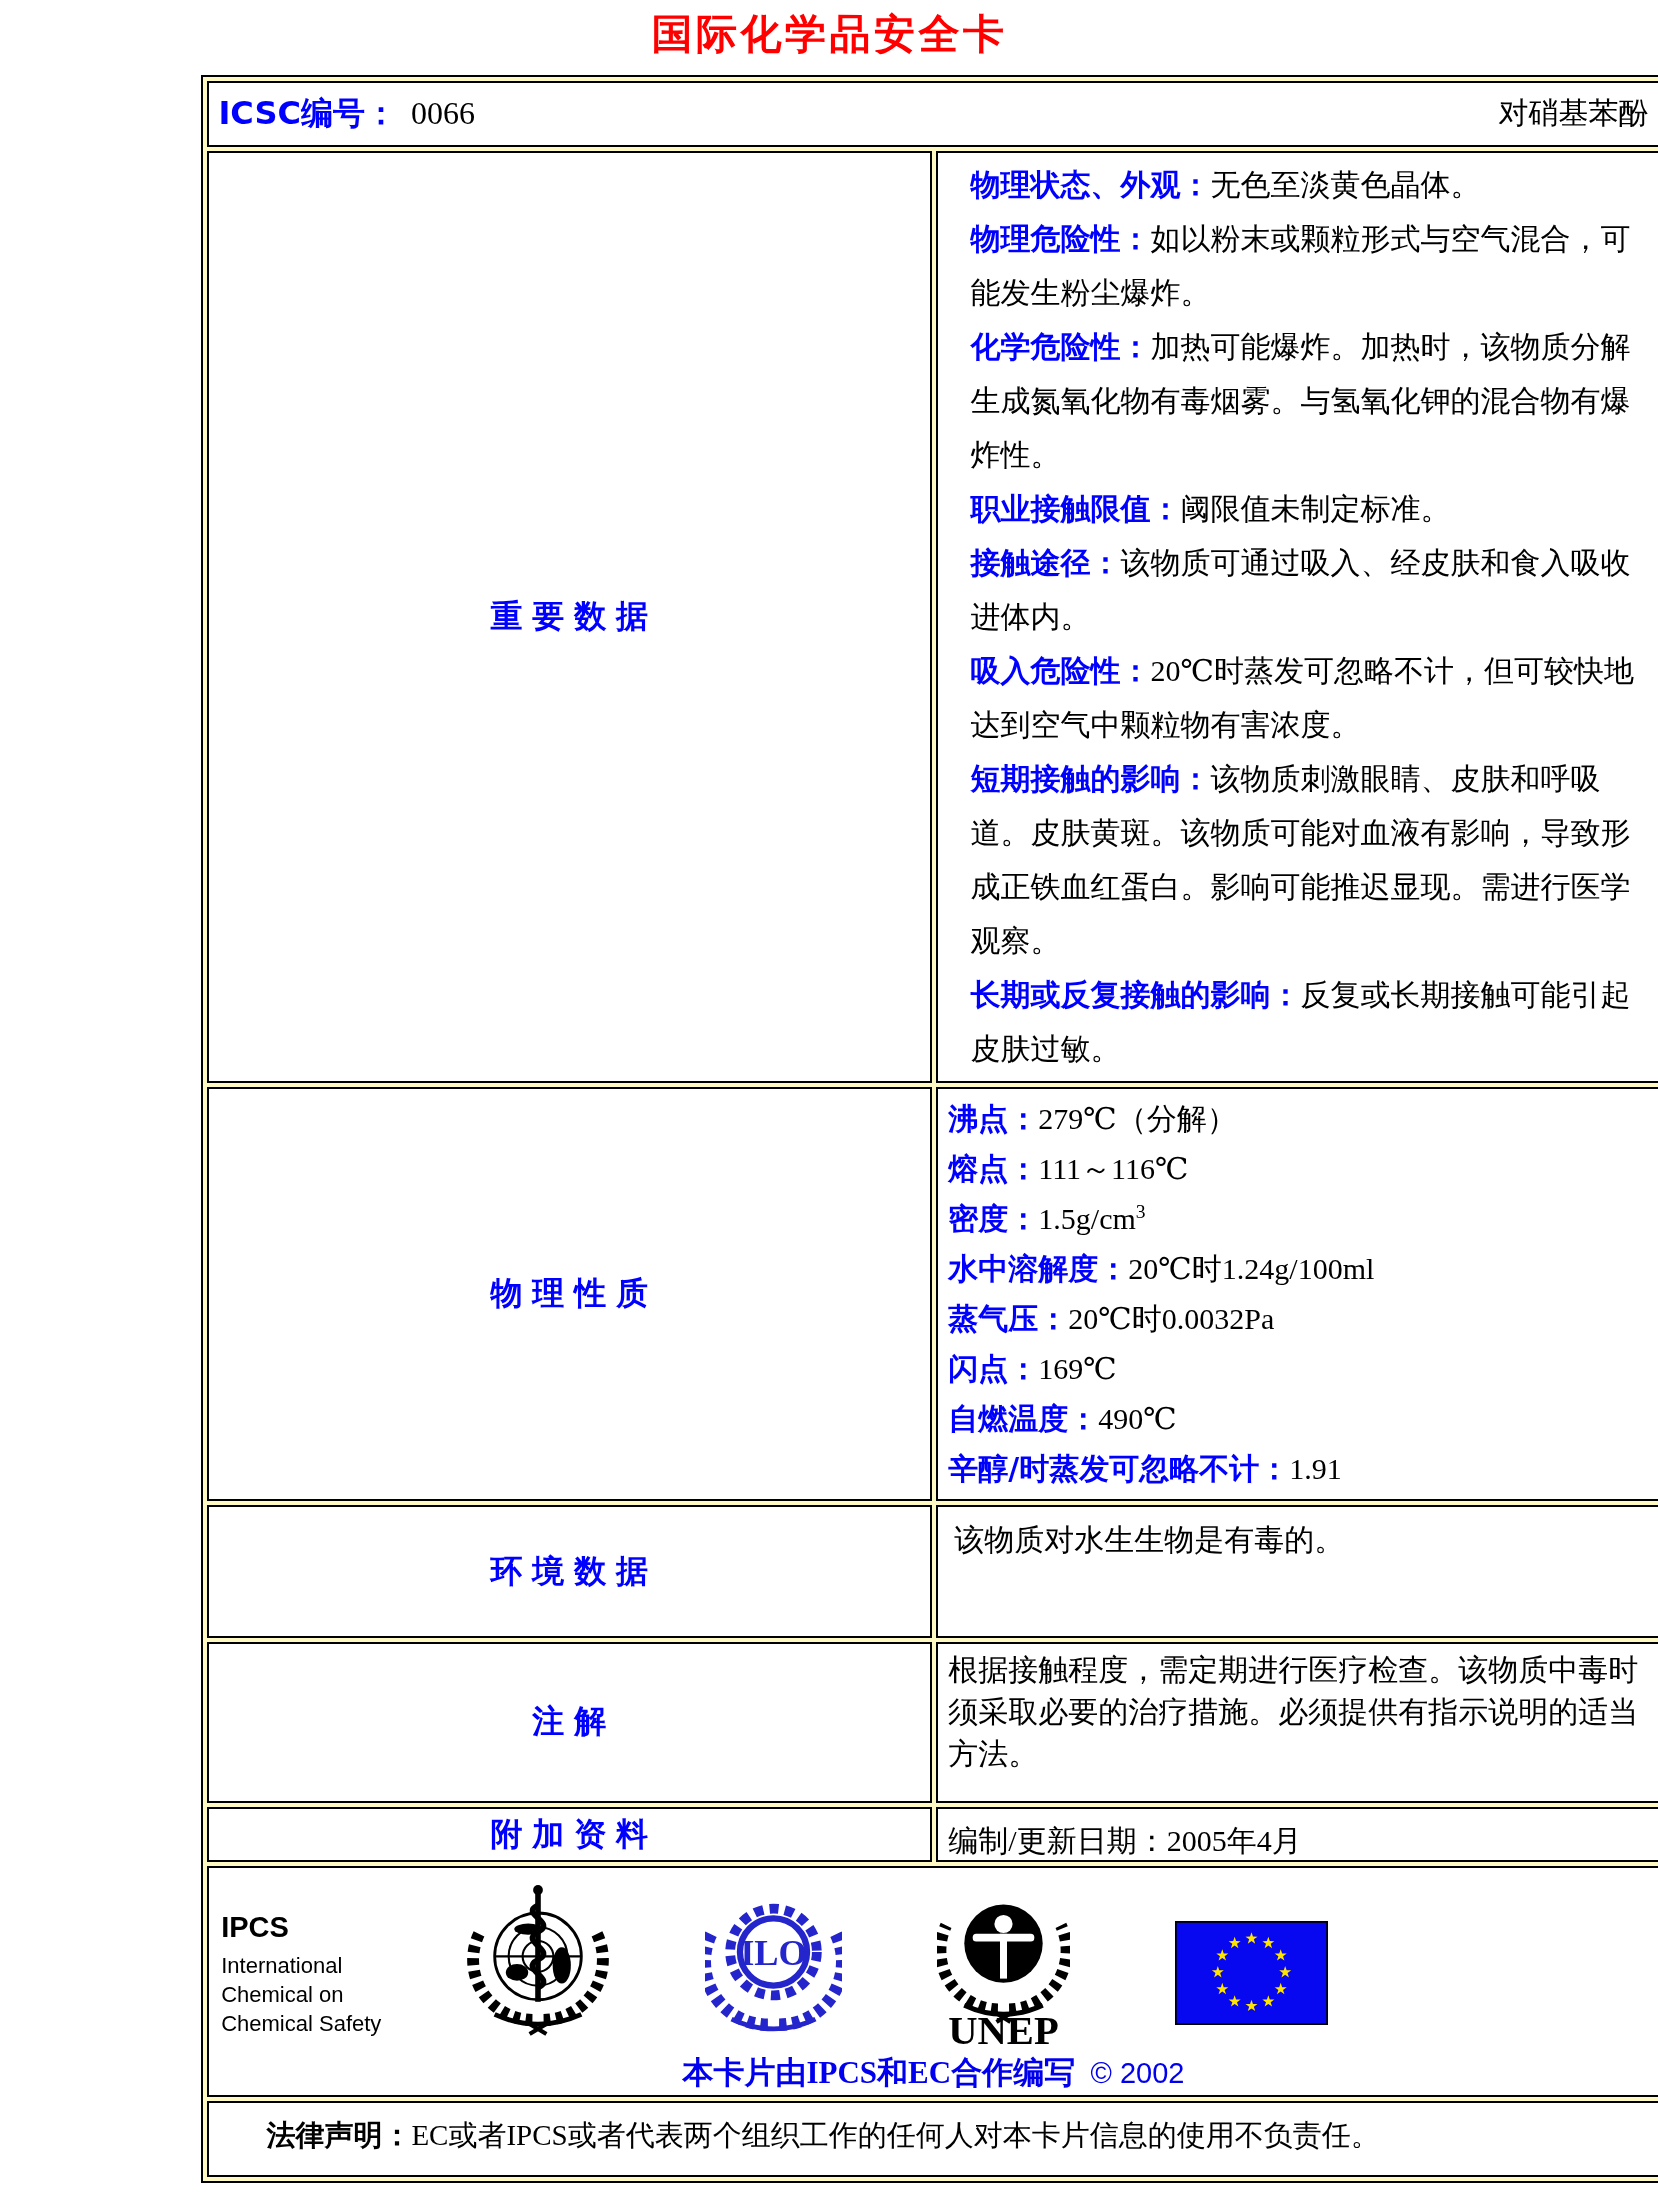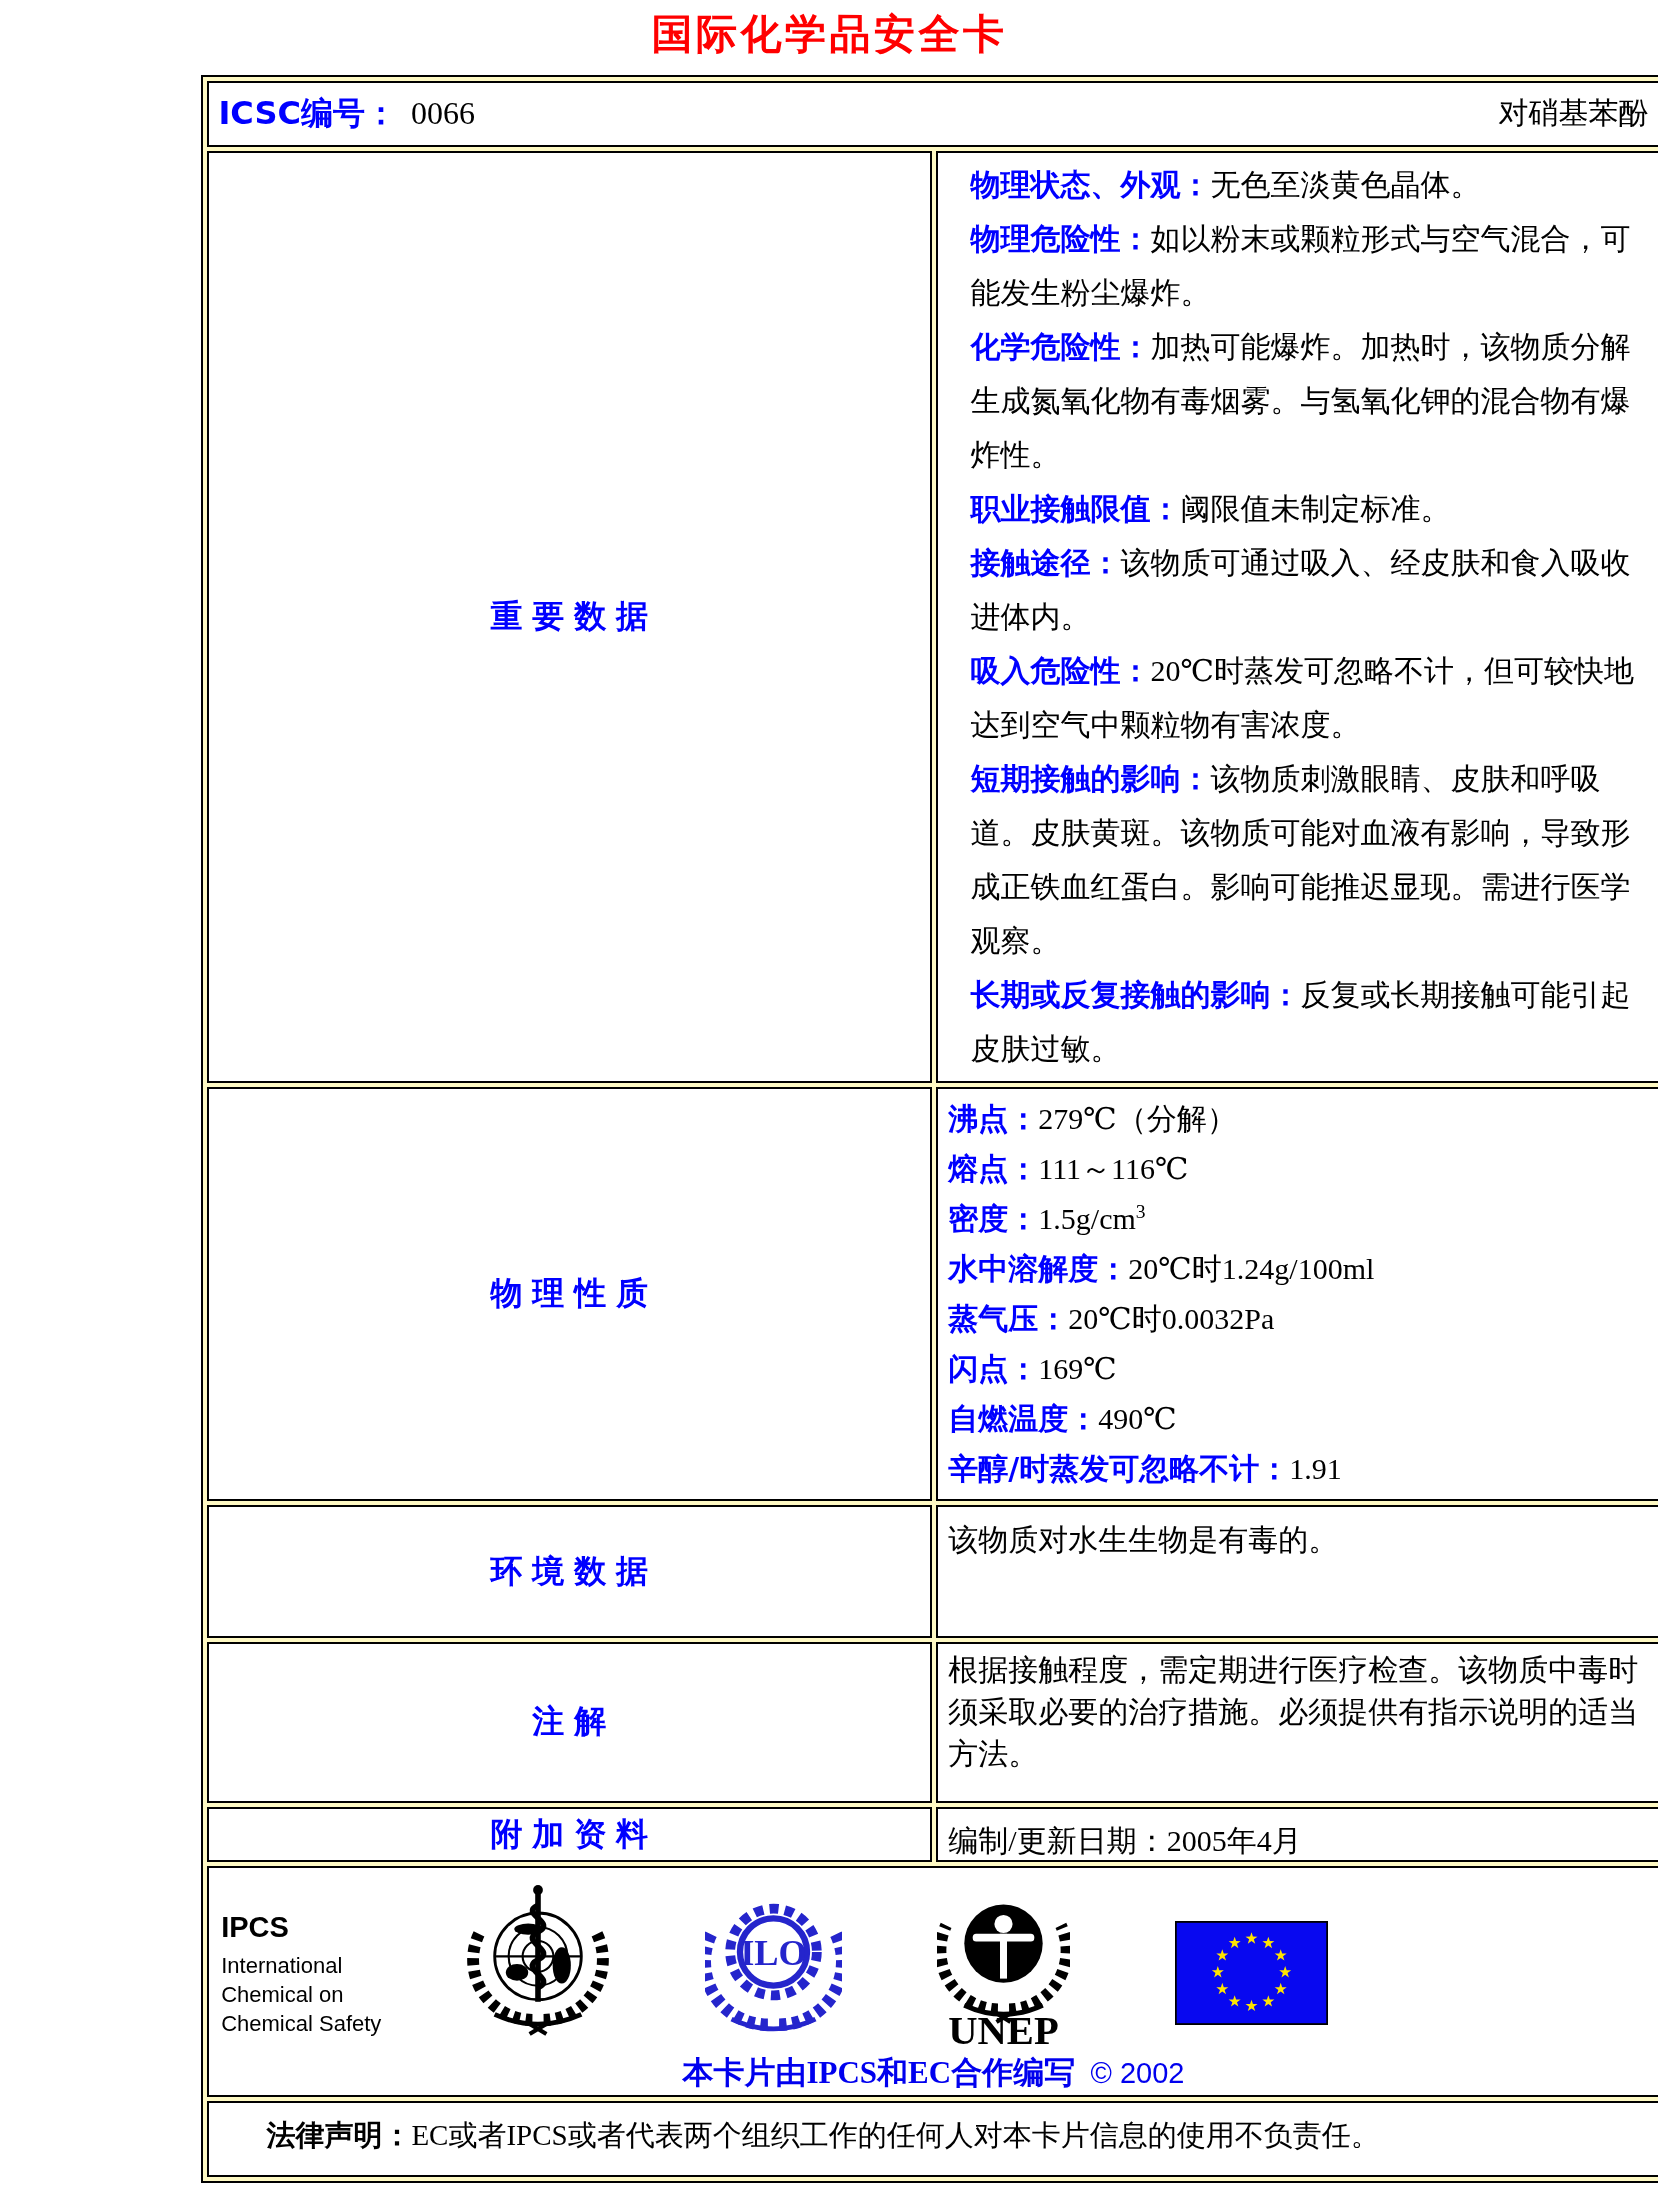--- a/index.html
+++ b/index.html
@@ -12,21 +12,21 @@
     font-family:"DejaVu Sans","Liberation Sans",sans-serif;font-weight:bold;color:#0000ff;
     font-size:32px;letter-spacing:9.8px;text-indent:9.8px;}
   .hdr-flex{display:flex;justify-content:space-between;align-items:center;height:60px;padding:0 8.4px;}
   .icsc-label{color:#0000ff;font-weight:bold;font-family:"DejaVu Sans","Liberation Sans",sans-serif;font-size:32px;}
   .icsc-num{font-size:32px;margin-left:14px;}
   .chem-name{font-size:30px;}
   .content{padding:4.2px 9.8px;font-size:30px;line-height:54px;}
   .content .lbl{color:#0000ff;font-weight:bold;font-family:"DejaVu Sans","Liberation Sans",sans-serif;}
   .important{min-height:687px;padding-left:32px;}
   .phys{min-height:399px;line-height:50px;}
-  .env{min-height:118px;}
+  .env{min-height:118px;margin-left:6px;}
   .notes{min-height:147px;line-height:42px;}
   .addl{height:41px;}
   sup{font-size:19.6px;line-height:0;}
   .logos-cell{height:188px;}
   .logo-strip{display:flex;align-items:center;padding:5.6px 0 0 11.2px;}
   .ipcs{font-family:"Liberation Sans","DejaVu Sans",sans-serif;margin-top:21px;width:210px;}
   .ipcs .acr{font-weight:bold;font-size:29px;margin-bottom:7px;}
   .ipcs .ln{font-size:22px;line-height:29px;}
   .who-box{margin-left:35px;}
   .ilo-box{margin-left:95px;}

